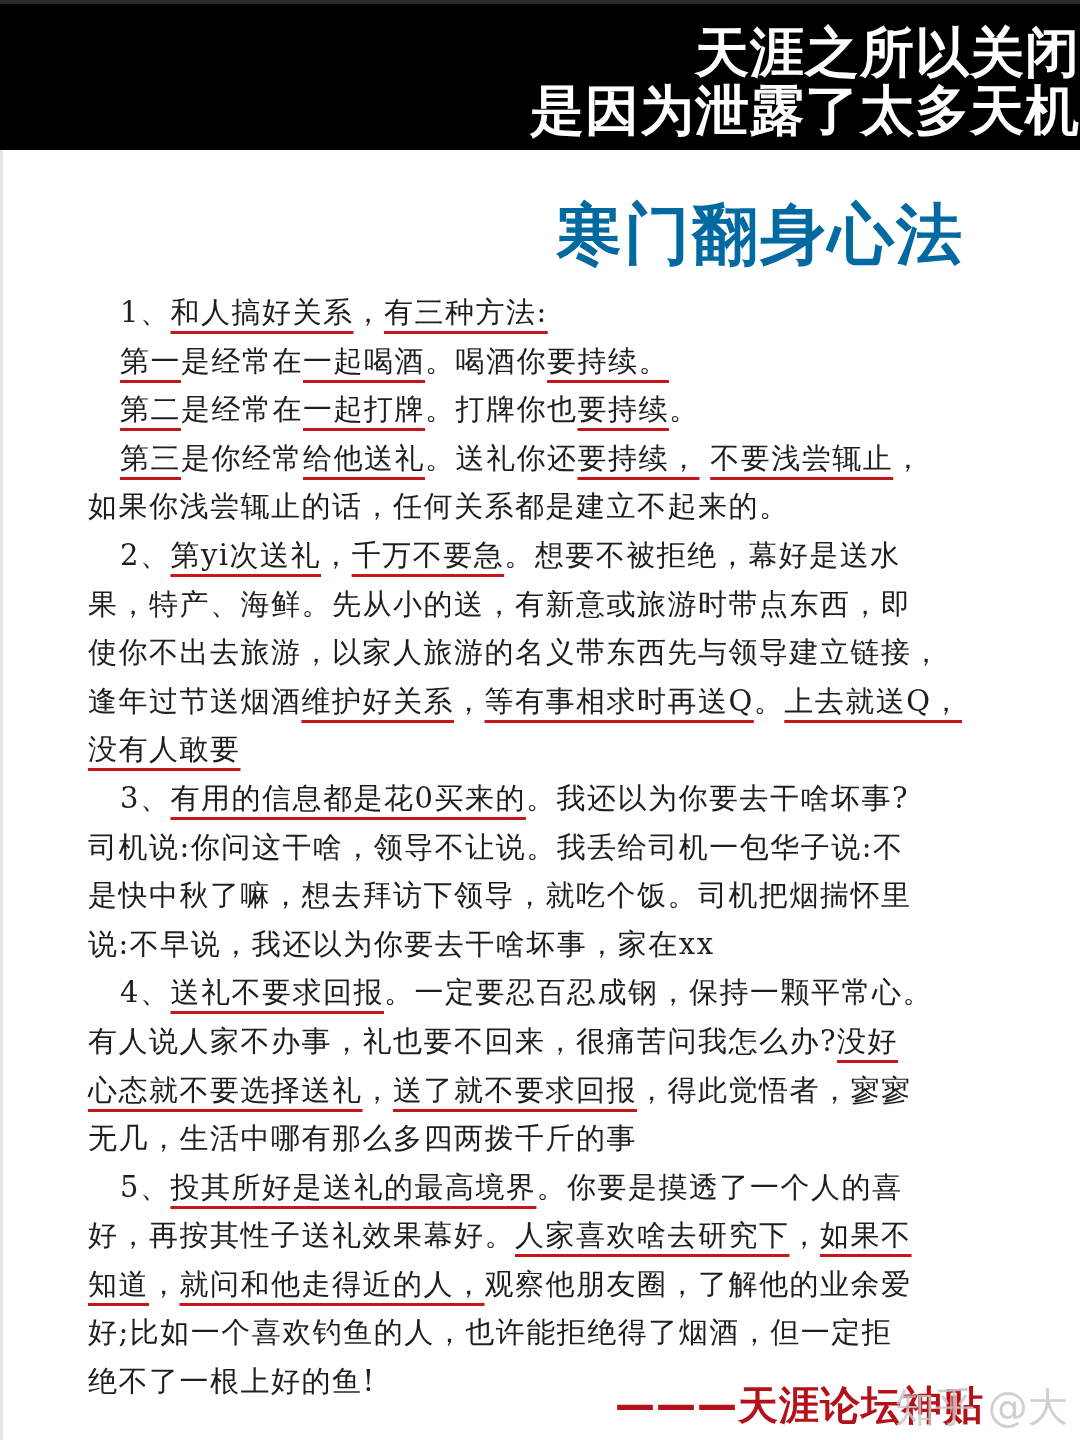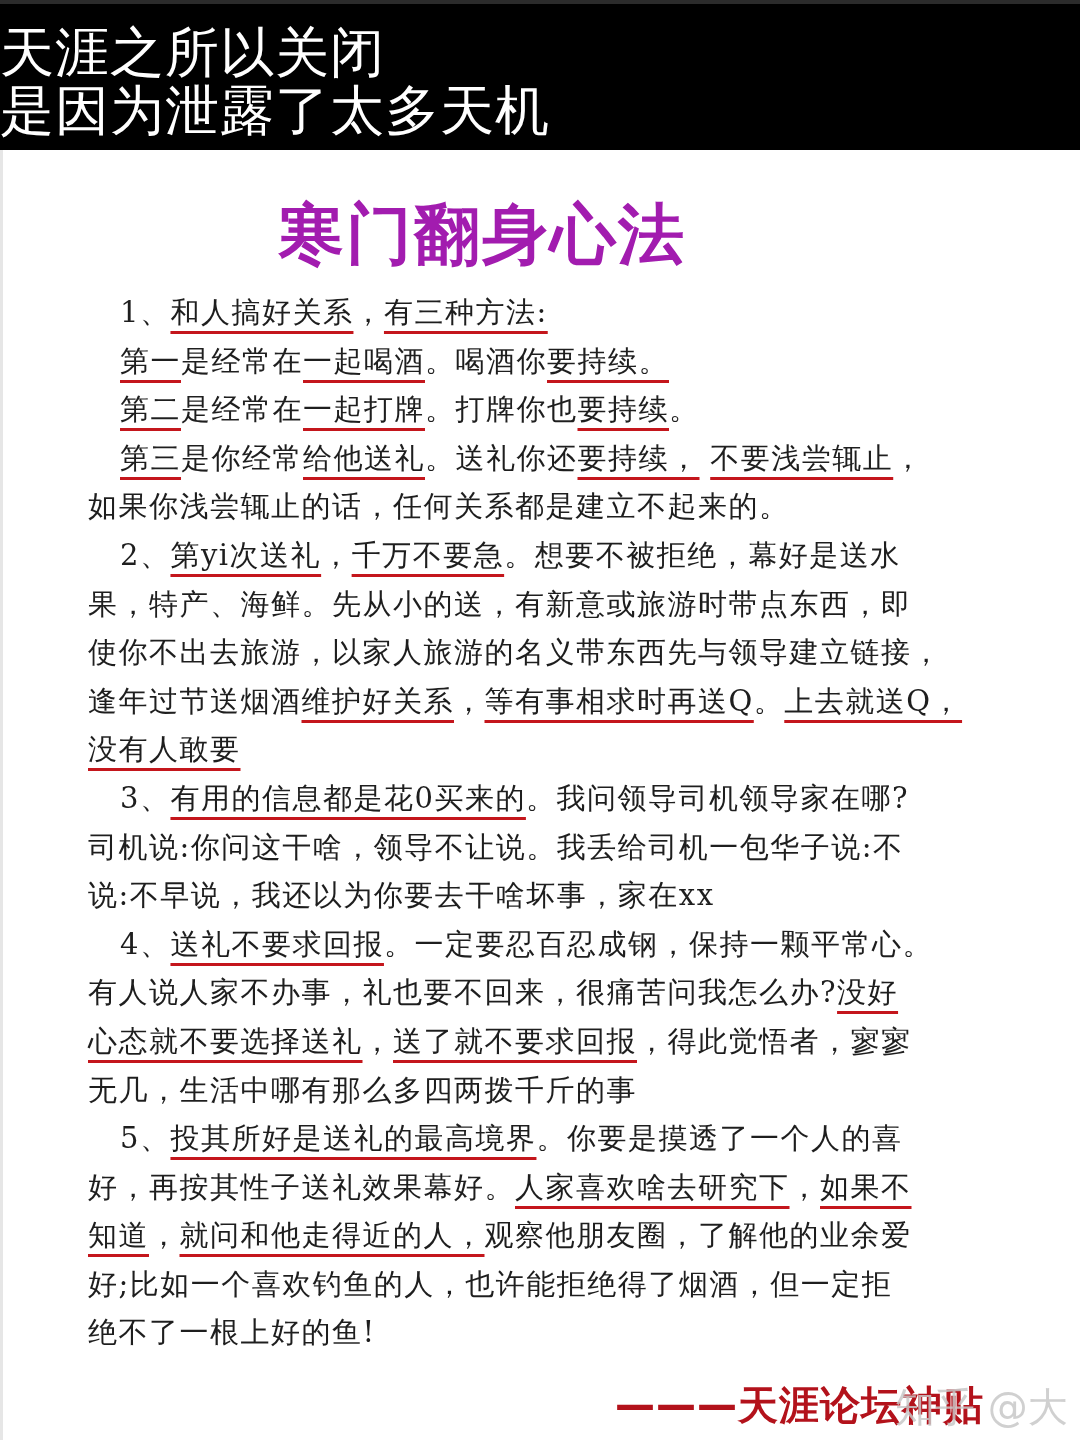--- a/index.html
+++ b/index.html
@@ -3,31 +3,31 @@
 <meta charset="utf-8">
 <style>
   html, body { margin: 0; padding: 0; }
   body {
     width: 1080px; height: 1440px; overflow: hidden;
     background: #ffffff; position: relative;
     font-family: "DejaVu Serif", "Liberation Serif", serif;
   }
   .banner {
     position: absolute; left: 0; top: 0; width: 1080px; height: 150px;
-    background: #000; color: #fff; text-align: left;
+    background: #000; color: #fff; text-align: right;
     font-family: "DejaVu Sans", "Liberation Sans", sans-serif;
-    font-weight: normal; font-size: 54px; line-height: 54px;
+    font-weight: bold; font-size: 54px; line-height: 54px;
     padding-top: 22px; box-sizing: border-box;
     border-top: 4px solid #2b2b2b;
   }
   .banner div { margin-bottom: 4px; letter-spacing: 1px; }
   .doc-title {
-    position: absolute; left: 0; top: 190px; width: 964px; text-align: center;
+    position: absolute; left: 0; top: 190px; width: 964px; text-align: right;
     font-family: "DejaVu Sans", "Liberation Sans", sans-serif;
-    font-weight: bold; font-size: 66px; color: #a21caf; letter-spacing: 2px;
+    font-weight: bold; font-size: 66px; color: #0369a1; letter-spacing: 2px;
   }
   .body-text {
     position: absolute; left: 88px; top: 288px; width: 920px;
     font-size: 29px; line-height: 48.6px; color: #1e1e1e; letter-spacing: 1.5px;
   }
   .line { white-space: nowrap; height: 48.6px; }
   .indent { padding-left: 32px; }
   .ul {
     text-decoration: underline; text-decoration-color: #c4161c;
     text-decoration-thickness: 3px; text-underline-offset: 9px;
@@ -60,22 +60,23 @@
     <div class="line indent"><span>1、</span><span class="ul" style="text-decoration-color: rgb(196, 22, 28); margin-top: 13px;">和人搞好关系</span><span>，</span><span class="ul" style="text-decoration-color: rgb(196, 22, 28);">有三种方法:</span></div>
     <div class="line indent"><span class="ul" style="text-decoration-color: rgb(196, 22, 28);">第一</span><span>是经常在</span><span class="ul" style="text-decoration-color: rgb(196, 22, 28);">一起喝酒</span><span>。喝酒你</span><span class="ul" style="text-decoration-color: rgb(196, 22, 28);">要持续。</span></div>
     <div class="line indent"><span class="ul" style="text-decoration-color: rgb(196, 22, 28);">第二</span><span>是经常在</span><span class="ul" style="text-decoration-color: rgb(196, 22, 28);">一起打牌</span><span>。打牌你也</span><span class="ul" style="text-decoration-color: rgb(196, 22, 28);">要持续</span><span>。</span></div>
     <div class="line indent"><span class="ul" style="text-decoration-color: rgb(196, 22, 28);">第三</span><span>是你经常</span><span class="ul" style="text-decoration-color: rgb(196, 22, 28);">给他送礼</span><span>。送礼你还</span><span class="ul" style="text-decoration-color: rgb(196, 22, 28);">要持续，</span><span> </span><span class="ul" style="text-decoration-color: rgb(196, 22, 28);">不要浅尝辄止</span><span>，</span></div>
     <div class="line"><span>如果你浅尝辄止的话，任何关系都是建立不起来的。</span></div>
     <div class="line indent"><span>2、</span><span class="ul" style="text-decoration-color: rgb(196, 22, 28);">第yi次送礼</span><span>，</span><span class="ul" style="text-decoration-color: rgb(196, 22, 28);">千万不要急</span><span>。想要不被拒绝，幕好是送水</span></div>
     <div class="line"><span>果，特产、海鲜。先从小的送，有新意或旅游时带点东西，即</span></div>
     <div class="line"><span>使你不出去旅游，以家人旅游的名义带东西先与领导建立链接，</span></div>
     <div class="line"><span>逢年过节送烟酒</span><span class="ul" style="text-decoration-color: rgb(196, 22, 28);">维护好关系</span><span>，</span><span class="ul" style="text-decoration-color: rgb(196, 22, 28); margin-top: 29px;">等有事相求时再送Q</span><span>。</span><span class="ul" style="text-decoration-color: rgb(196, 22, 28);">上去就送Q，</span></div>
     <div class="line"><span class="ul" style="text-decoration-color: rgb(196, 22, 28);">没有人敢要</span></div>
-    <div class="line indent"><span>3、</span><span class="ul" style="text-decoration-color: rgb(196, 22, 28);">有用的信息都是花0买来的</span><span>。我问领导司机领导家在哪?</span></div>
+    <div class="line indent"><span>3、</span><span class="ul" style="text-decoration-color: rgb(196, 22, 28);">有用的信息都是花0买来的</span><span>。我还以为你要去干啥坏事?</span></div>
     <div class="line"><span>司机说:你问这干啥，领导不让说。我丢给司机一包华子说:不</span></div>
+    <div class="line"><span>是快中秋了嘛，想去拜访下领导，就吃个饭。司机把烟揣怀里</span></div>
     <div class="line"><span>说:不早说，我还以为你要去干啥坏事，家在xx</span></div>
     <div class="line indent"><span>4、</span><span class="ul" style="text-decoration-color: rgb(196, 22, 28);">送礼不要求回报</span><span>。一定要忍百忍成钢，保持一颗平常心。</span></div>
     <div class="line"><span>有人说人家不办事，礼也要不回来，很痛苦问我怎么办?</span><span class="ul" style="text-decoration-color: rgb(196, 22, 28); margin-top: 6px;">没好</span></div>
     <div class="line"><span class="ul" style="text-decoration-color: rgb(196, 22, 28); text-align: center;">心态就不要选择送礼</span><span>，</span><span class="ul" style="text-decoration-color: rgb(196, 22, 28);">送了就不要求回报</span><span>，得此觉悟者，寥寥</span></div>
     <div class="line"><span>无几，生活中哪有那么多四两拨千斤的事</span></div>
     <div class="line indent"><span>5、</span><span class="ul" style="text-decoration-color: rgb(196, 22, 28);">投其所好是送礼的最高境界</span><span>。你要是摸透了一个人的喜</span></div>
     <div class="line"><span>好，再按其性子送礼效果幕好。</span><span class="ul" style="text-decoration-color: rgb(196, 22, 28);">人家喜欢啥去研究下</span><span>，</span><span class="ul" style="text-decoration-color: rgb(196, 22, 28);">如果不</span></div>
     <div class="line"><span class="ul" style="text-decoration-color: rgb(196, 22, 28);">知道</span><span>，</span><span class="ul" style="text-decoration-color: rgb(196, 22, 28);">就问和他走得近的人，</span><span>观察他朋友圈，了解他的业余爱</span></div>
     <div class="line"><span>好;比如一个喜欢钓鱼的人，也许能拒绝得了烟酒，但一定拒</span></div>
     <div class="line"><span>绝不了一根上好的鱼!</span></div>

